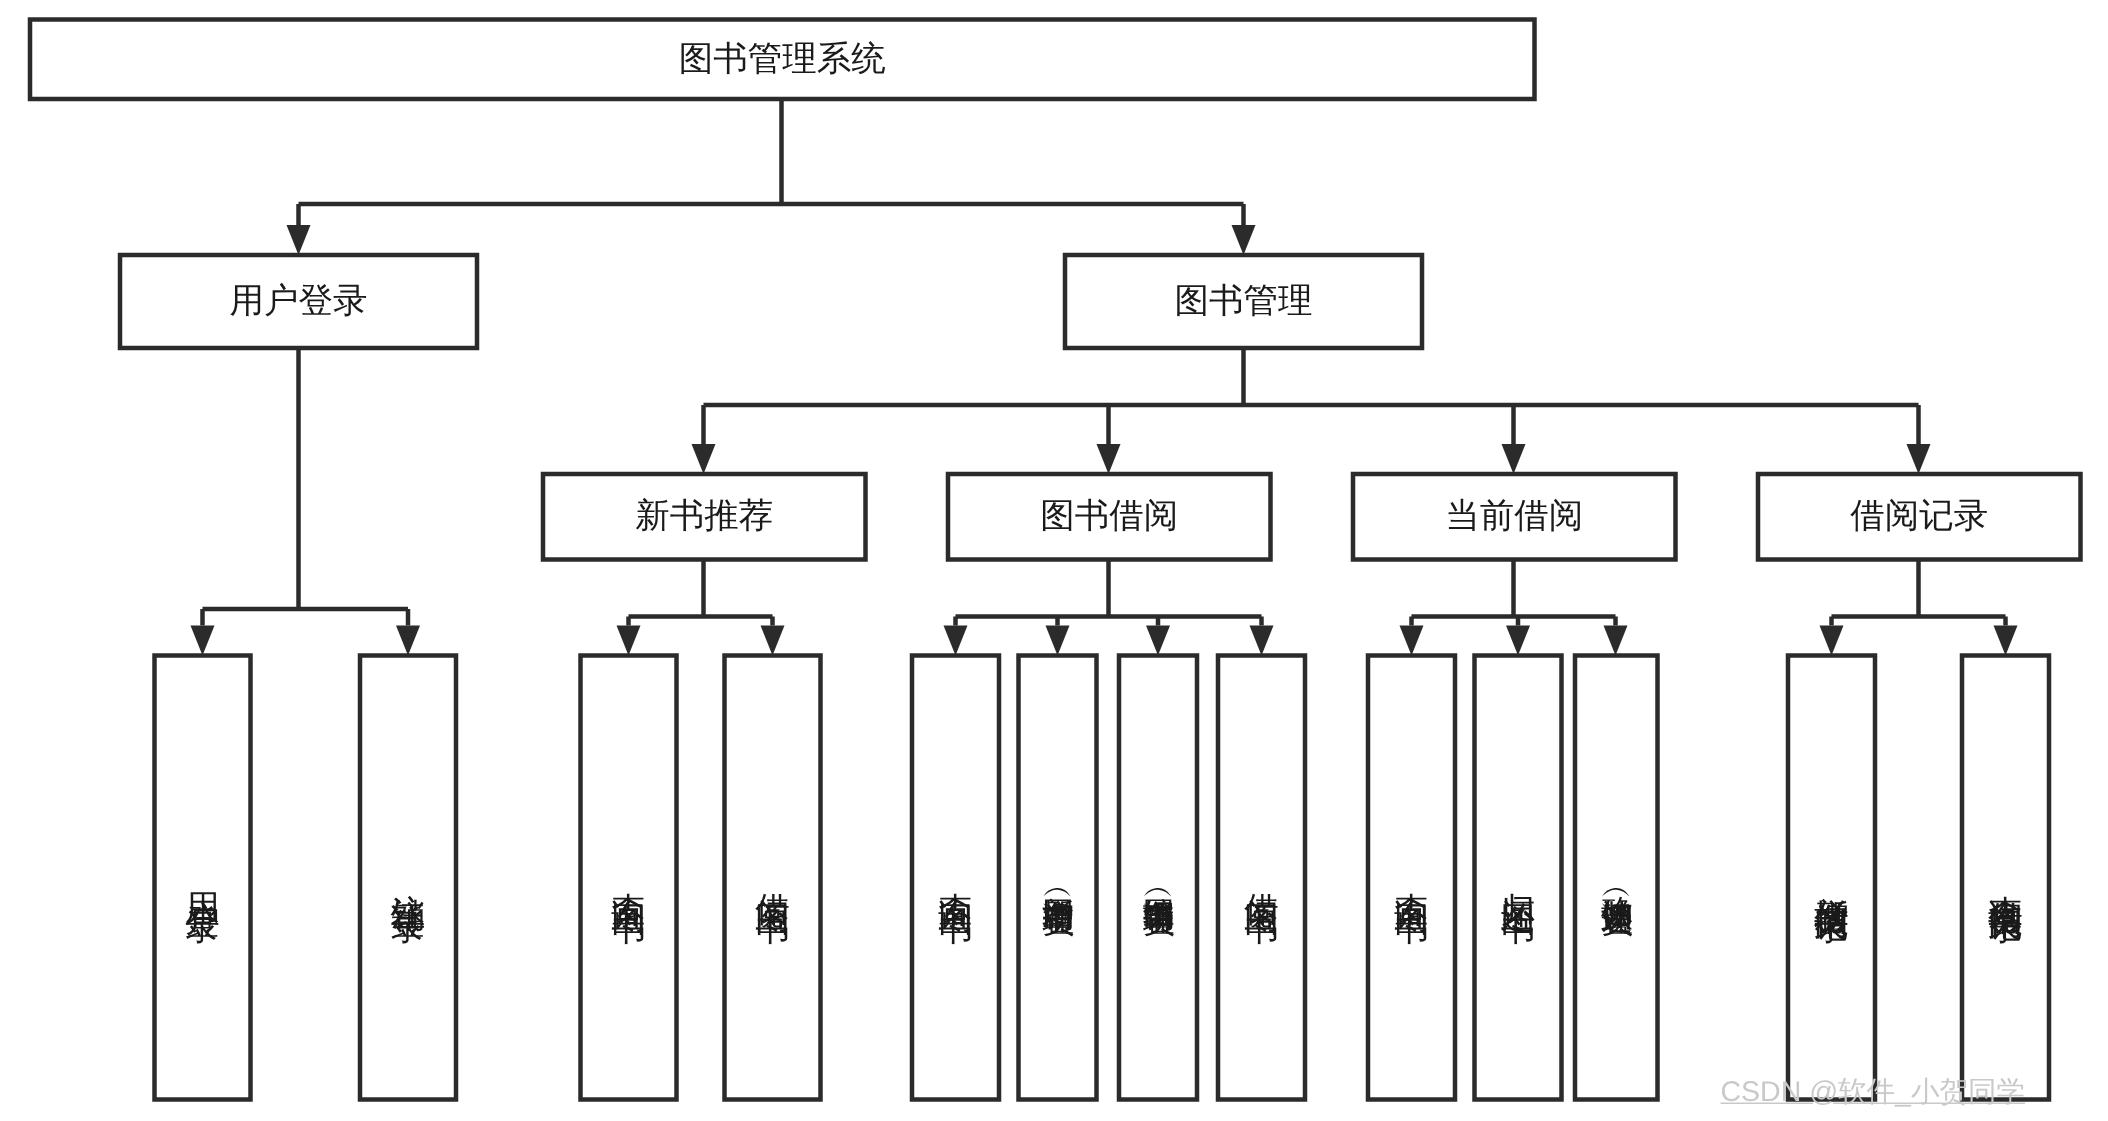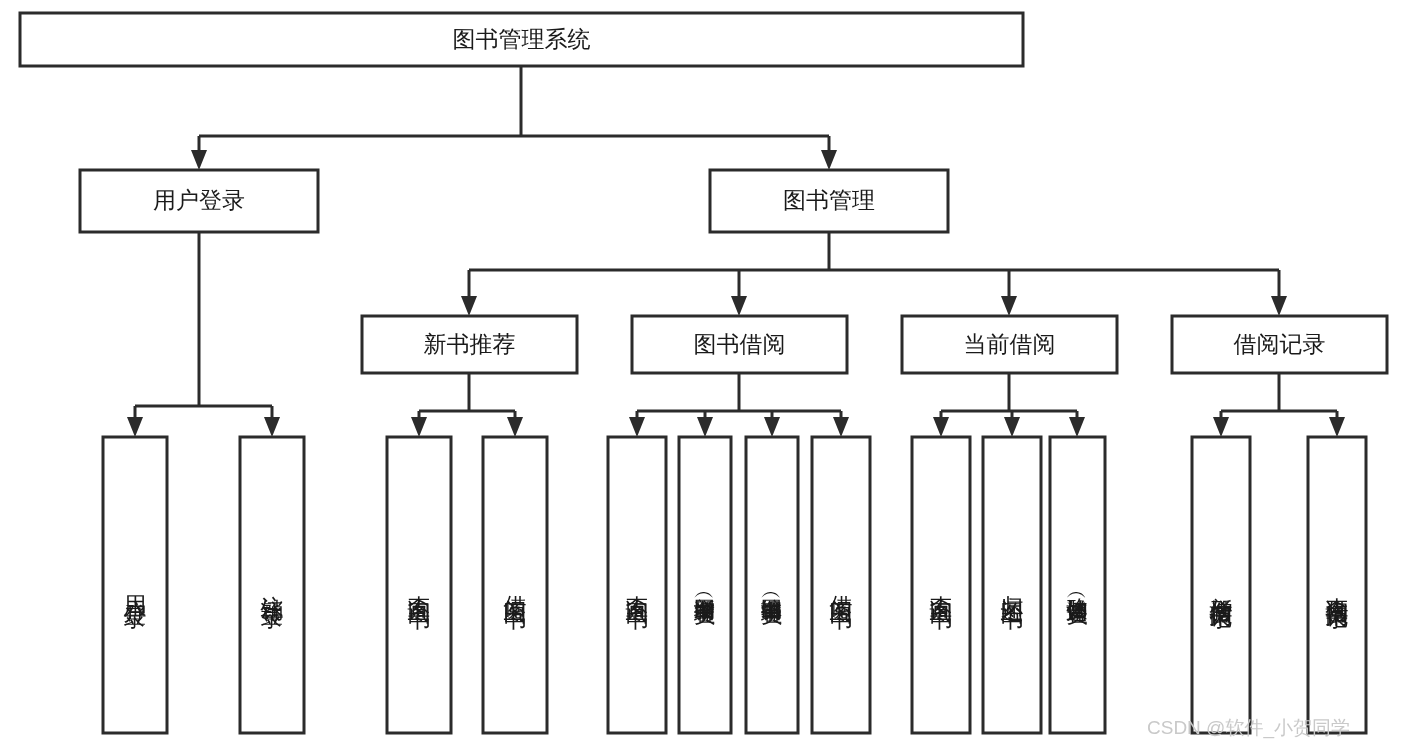--- a/index.html
+++ b/index.html
@@ -168,14 +168,14 @@
       <div class="node-label-v" style="left: 608px; top: 437px; width: 58px; height: 296px; justify-content: center; display: flex; align-items: center; font-size: 23px; letter-spacing: 4px;">查询图书</div>
       <div class="node-label-v" style="left: 679px; top: 437px; width: 52px; height: 296px; justify-content: center; display: flex; align-items: center; font-size: 21px; letter-spacing: 1px;">新增图书（管理员）</div>
       <div class="node-label-v" style="left: 746px; top: 437px; width: 52px; height: 296px; justify-content: center; display: flex; align-items: center; font-size: 21px; letter-spacing: 1px;">编辑图书（管理员）</div>
       <div class="node-label-v" style="left: 812px; top: 437px; width: 58px; height: 296px; justify-content: center; display: flex; align-items: center; font-size: 23px; letter-spacing: 4px;">借阅图书</div>
       <div class="node-label-v" style="left: 912px; top: 437px; width: 58px; height: 296px; justify-content: center; display: flex; align-items: center; font-size: 23px; letter-spacing: 4px;">查询图书</div>
       <div class="node-label-v" style="left: 983px; top: 437px; width: 58px; height: 296px; justify-content: center; display: flex; align-items: center; font-size: 23px; letter-spacing: 4px;">归还图书</div>
       <div class="node-label-v" style="left: 1050px; top: 437px; width: 55px; height: 296px; justify-content: center; display: flex; align-items: center; font-size: 21px; letter-spacing: 1px;">确认归还（管理员）</div>
       <div class="node-label-v" style="left: 1192px; top: 437px; width: 58px; height: 296px; justify-content: center; display: flex; align-items: center; font-size: 23px; letter-spacing: 2px;">新增借阅记录</div>
       <div class="node-label-v" style="left: 1308px; top: 437px; width: 58px; height: 296px; justify-content: center; display: flex; align-items: center; font-size: 23px; letter-spacing: 2px;">查询借阅记录</div>
     </div>
-  <div class="watermark" style="left: 1147px; top: 715px; color: rgb(201, 201, 201);">CSDN @软件_小贺同学</div>
+  <div class="watermark" style="left: 1147px; top: 715px; color: rgb(201, 201, 201); text-decoration: underline;">CSDN @软件_小贺同学</div>
 </div>
 
 </body></html>

